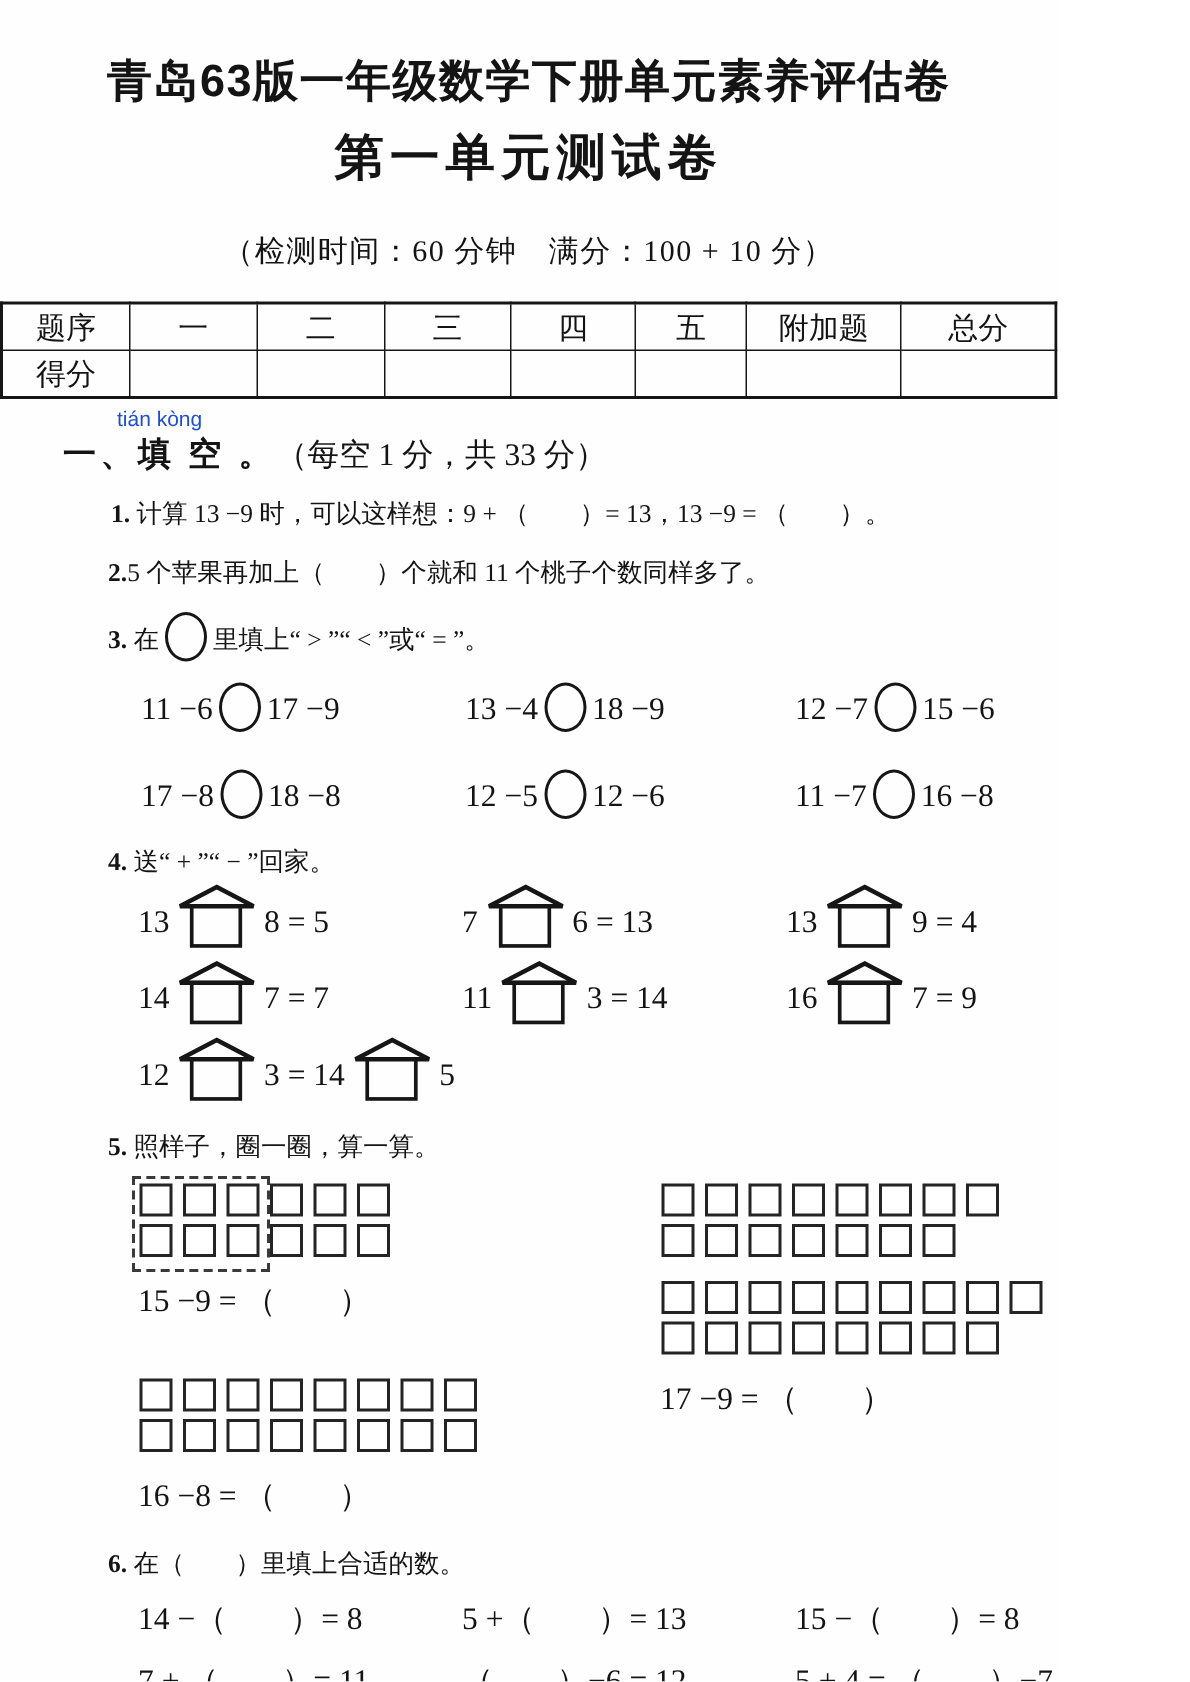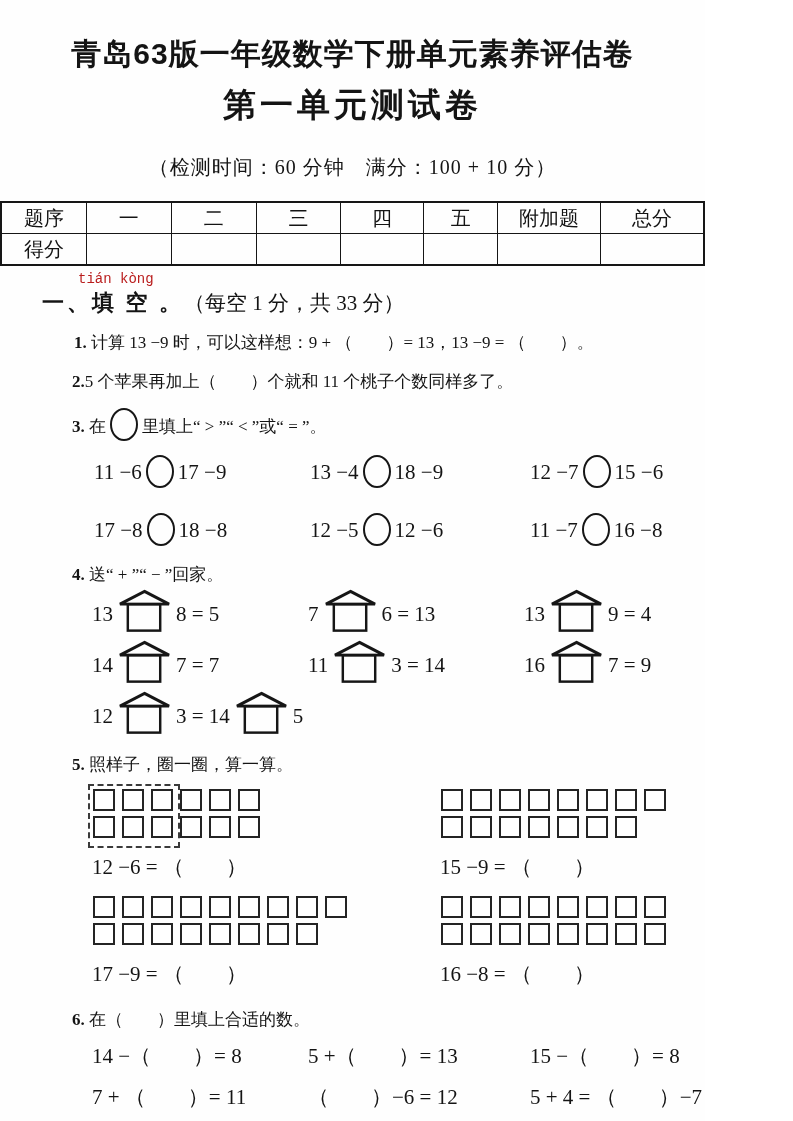--- a/index.html
+++ b/index.html
@@ -8,21 +8,21 @@
 
   .title1 { padding-top:34px; text-align:center; font-family:"Liberation Sans", sans-serif;
             font-weight:bold; font-size:30px; letter-spacing:1px; }
   .title2 { margin-top:8px; text-align:center; font-size:33px; font-weight:bold; letter-spacing:4px; }
   .info   { margin-top:26px; text-align:center; font-size:20px; letter-spacing:1px; }
 
   table.score-table { border-collapse:collapse; margin:20px auto 0 auto; border:2px solid #161616; }
   table.score-table td { border:1.5px solid #161616; height:30px; text-align:center;
                          font-size:20px; padding:0 20px; }
 
-  .pinyin { margin:5px 16px 0 78px; font-family:Liberation Mono, monospace; font-size:14px; color:#b91c1c; }
+  .pinyin { margin:5px 16px 0 78px; font-family:Liberation Sans, sans-serif; font-size:14px; color:#1d4ed8; }
   .section-heading { margin:1px 0 0 42px; font-size:22px; }
   .section-heading .sh-bold { font-weight:bold; letter-spacing:3px; }
   .section-heading .sh-note { font-size:21px; }
 
   .qline { font-size:17px; white-space:nowrap; }
   .qnum  { font-weight:bold; }
   #q1-line { margin:13px 0 0 74px; }
   #q2-line { margin:16px 0 0 72px; }
   #q3-line { margin:15px 0 0 72px; }
   #q4-line { margin:16px 0 0 72px; }
@@ -204,21 +204,20 @@
         <div class="sq-row">
           <span class="sq"></span>
           <span class="sq"></span>
           <span class="sq"></span>
           <span class="sq"></span>
           <span class="sq"></span>
           <span class="sq"></span>
           <span class="sq"></span>
         </div>
       </div>
-    <div class="q5-eq">12 −6 = （　　）</div>
     <div class="q5-eq">15 −9 = （　　）</div>
     <div class="sq-group">
         <div class="sq-row">
           <span class="sq"></span>
           <span class="sq"></span>
           <span class="sq"></span>
           <span class="sq"></span>
           <span class="sq"></span>
           <span class="sq"></span>
           <span class="sq"></span>

